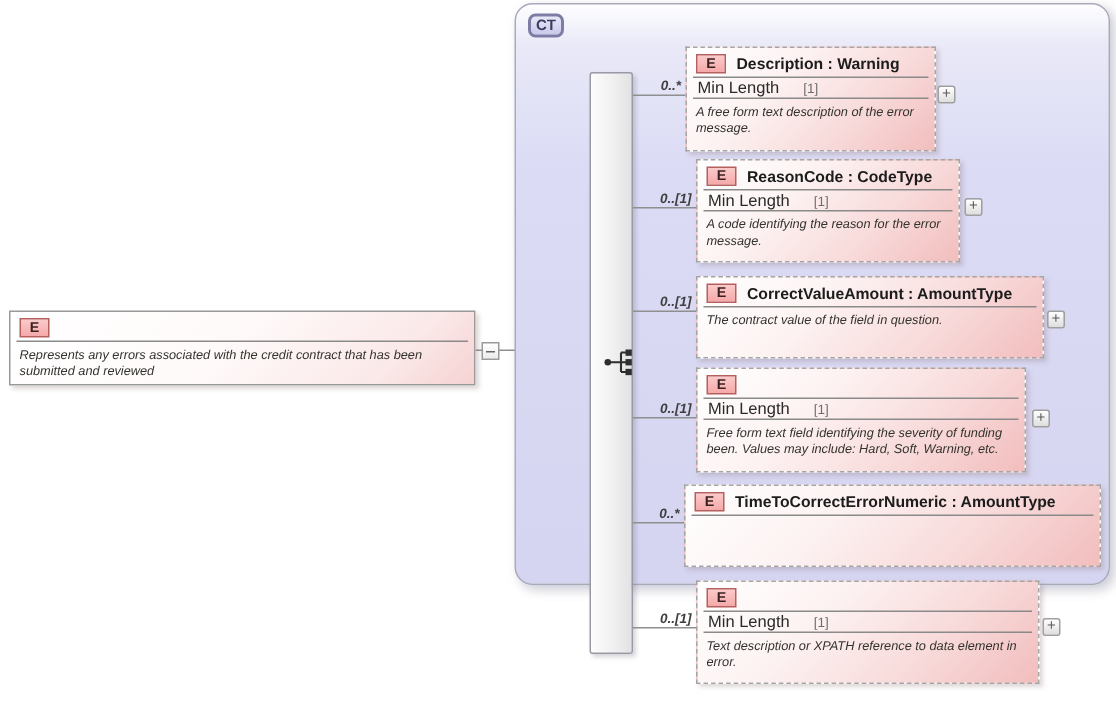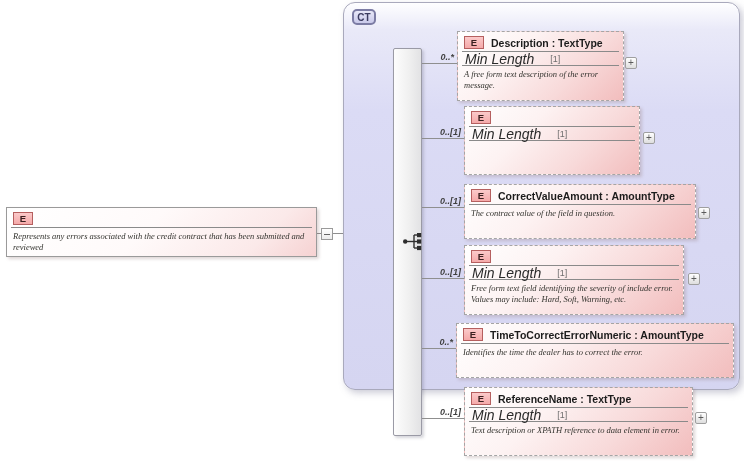--- a/index.html
+++ b/index.html
@@ -61,25 +61,25 @@
   .node-head { display:flex; align-items:center; height:19px; padding:2px 4px 0 6px; }
   .e-badge {
     flex:0 0 auto; width:20px; height:13px; margin-right:7px;
     display:inline-flex; align-items:center; justify-content:center;
     border:1px solid #b55f5f; background:linear-gradient(180deg,#fbcaca,#f5a9a9);
     font-size:9.5px; font-weight:bold; color:#3a2020;
   }
   .node-title { font-size:10.5px; font-weight:bold; color:#1c1c1c; white-space:nowrap; }
   .sep { border-top:1px solid #8a8a8a; margin:0 4px; }
   .facet-row { display:flex; align-items:center; height:13px; padding:0 7px; }
-  .facet-name { font-size:14px; font-style:italic; color:#2a2a2a; }
+  .facet-name { font-size:11px; color:#2a2a2a; }
   .facet-value { font-size:9px; color:#6e6e6e; margin-left:16px; }
   .node-desc {
     padding:3px 6px 0 6px; font-size:8.5px; font-style:italic;
-    color:#33332e; line-height:10.5px;font-family:Liberation Serif, serif;
+    color:#33332e; line-height:10.5px;
   }
   .expand-btn {
     position:absolute; width:12px; height:12px;
     border:1px solid #9f9f9f; border-radius:2px;
     background:linear-gradient(180deg,#ffffff,#dedede);
     display:flex; align-items:center; justify-content:center;
     font-size:10px; line-height:1; color:#5a5a5a; cursor:pointer;
   }
 </style>
 </head>
@@ -133,42 +133,44 @@
     <div class="card-label" style="left:78px; top:49px;  width:32px;">0..*</div>
     <div class="card-label" style="left:78px; top:124px; width:39px;">0..[1]</div>
     <div class="card-label" style="left:78px; top:193px; width:39px;">0..[1]</div>
     <div class="card-label" style="left:78px; top:264px; width:39px;">0..[1]</div>
     <div class="card-label" style="left:78px; top:334px; width:31px;">0..*</div>
     <div class="card-label" style="left:78px; top:404px; width:39px;">0..[1]</div>
 
     <div class="node dashed" style="left:113px; top:28px; width:167px; height:70px;">
       <div class="node-head">
         <span class="e-badge">E</span>
-        <span class="node-title">Description : TextType</span>
+        <span class="node-title">Description : Warning</span>
       </div>
       <div class="sep"></div>
       <div class="facet-row">
         <span class="facet-name">Min Length</span>
         <span class="facet-value">[1]</span>
       </div>
       <div class="sep"></div>
       <div class="node-desc">A free form text description of the error message.</div>
     </div>
     <div class="expand-btn" style="left:281px; top:54px;">+</div>
 
     <div class="node dashed" style="left:120px; top:103px; width:176px; height:69px;">
       <div class="node-head">
         <span class="e-badge">E</span>
-      </div>
-      <div class="sep"></div>
-      <div class="facet-row">
-        <span class="facet-name">Min Length</span>
-        <span class="facet-value">[1]</span>
-      </div>
-      <div class="sep"></div>
+        <span class="node-title">ReasonCode : CodeType</span>
+      </div>
+      <div class="sep"></div>
+      <div class="facet-row">
+        <span class="facet-name">Min Length</span>
+        <span class="facet-value">[1]</span>
+      </div>
+      <div class="sep"></div>
+      <div class="node-desc">A code identifying the reason for the error message.</div>
     </div>
     <div class="expand-btn" style="left:299px; top:129px;">+</div>
 
     <div class="node dashed" style="left:120px; top:181px; width:232px; height:55px;">
       <div class="node-head">
         <span class="e-badge">E</span>
         <span class="node-title">CorrectValueAmount : AmountType</span>
       </div>
       <div class="sep"></div>
       <div class="node-desc">The contract value of the field in question.</div>
@@ -178,37 +180,35 @@
     <div class="node dashed" style="left:120px; top:242px; width:220px; height:70px;">
       <div class="node-head">
         <span class="e-badge">E</span>
       </div>
       <div class="sep"></div>
       <div class="facet-row">
         <span class="facet-name">Min Length</span>
         <span class="facet-value">[1]</span>
       </div>
       <div class="sep"></div>
-      <div class="node-desc">Free form text field identifying the severity of include error. Values may include: Hard, Soft, Warning, etc.</div>
+      <div class="node-desc">Free form text field identifying the severity of funding been. Values may include: Hard, Soft, Warning, etc.</div>
     </div>
     <div class="expand-btn" style="left:344px; top:270px;">+</div>
 
     <div class="node dashed" style="left:112px; top:320px; width:278px; height:55px;">
       <div class="node-head">
         <span class="e-badge">E</span>
         <span class="node-title">TimeToCorrectErrorNumeric : AmountType</span>
       </div>
       <div class="sep"></div>
-      <div class="node-desc">Identifies the time the dealer has to correct the error.</div>
     </div>
 
     <div class="node dashed" style="left:120px; top:384px; width:229px; height:69px;">
       <div class="node-head">
         <span class="e-badge">E</span>
-        <span class="node-title">ReferenceName : TextType</span>
       </div>
       <div class="sep"></div>
       <div class="facet-row">
         <span class="facet-name">Min Length</span>
         <span class="facet-value">[1]</span>
       </div>
       <div class="sep"></div>
       <div class="node-desc">Text description or XPATH reference to data element in error.</div>
     </div>
     <div class="expand-btn" style="left:351px; top:409px;">+</div>

